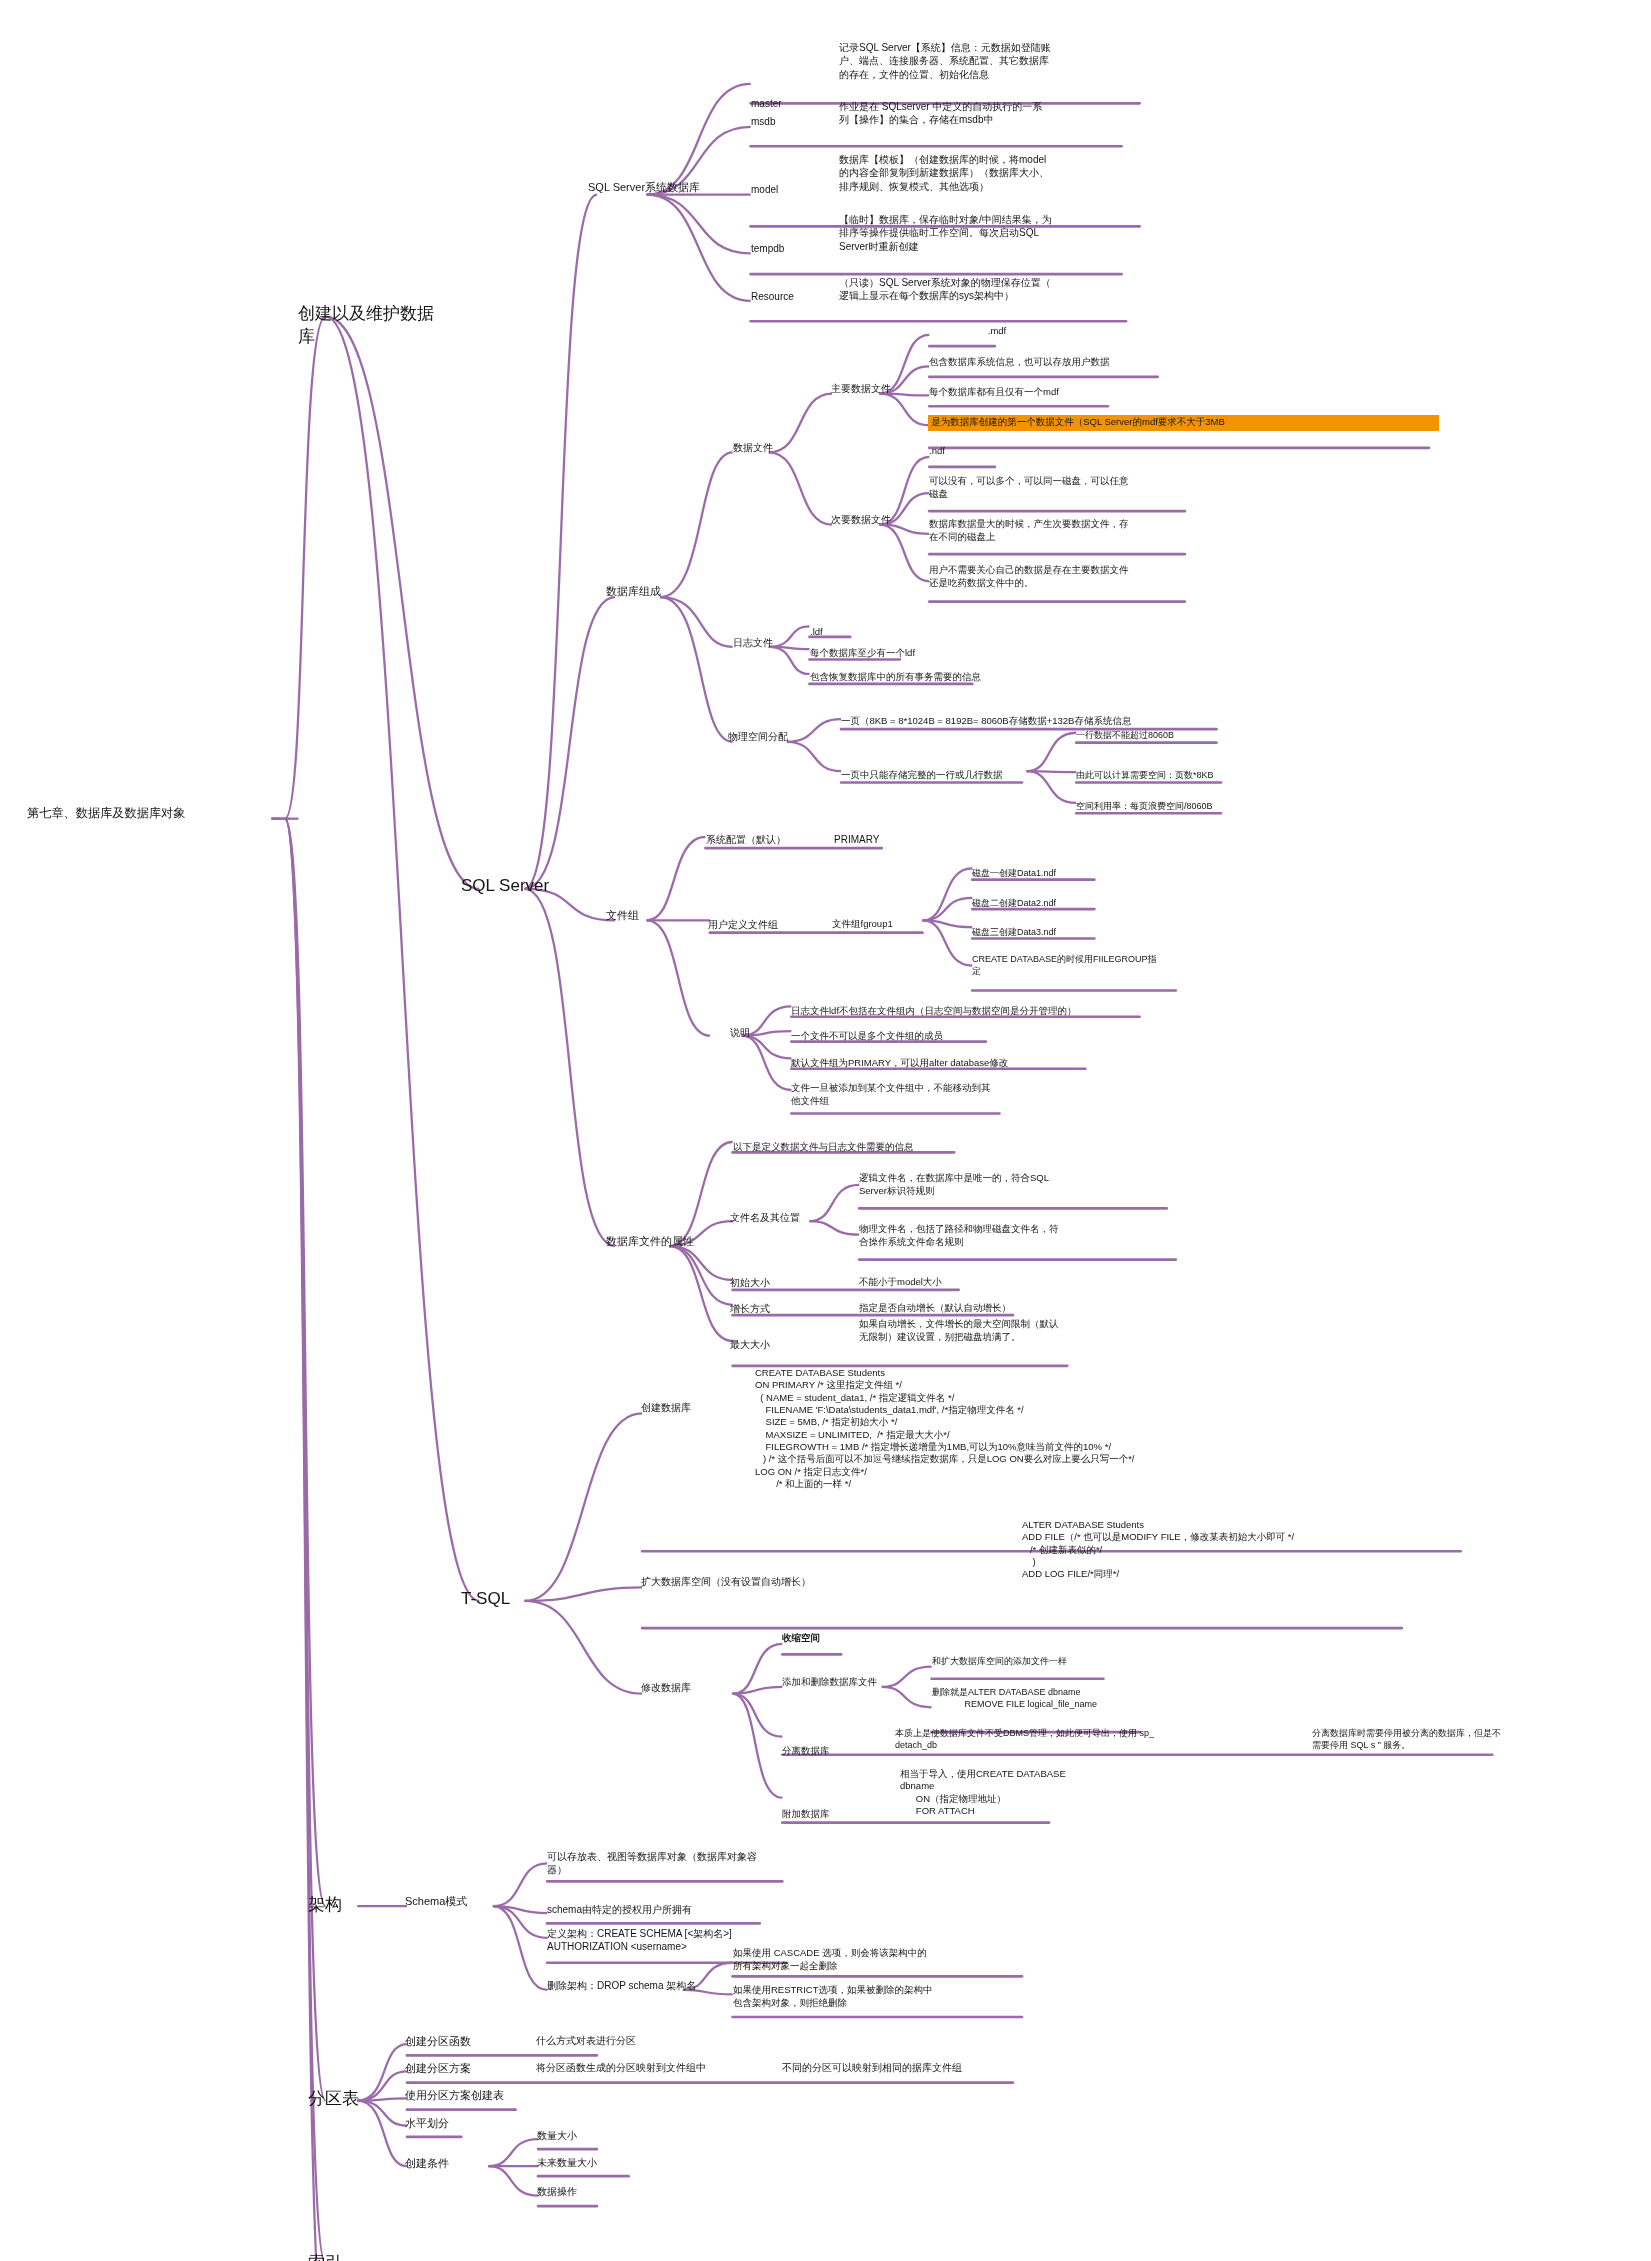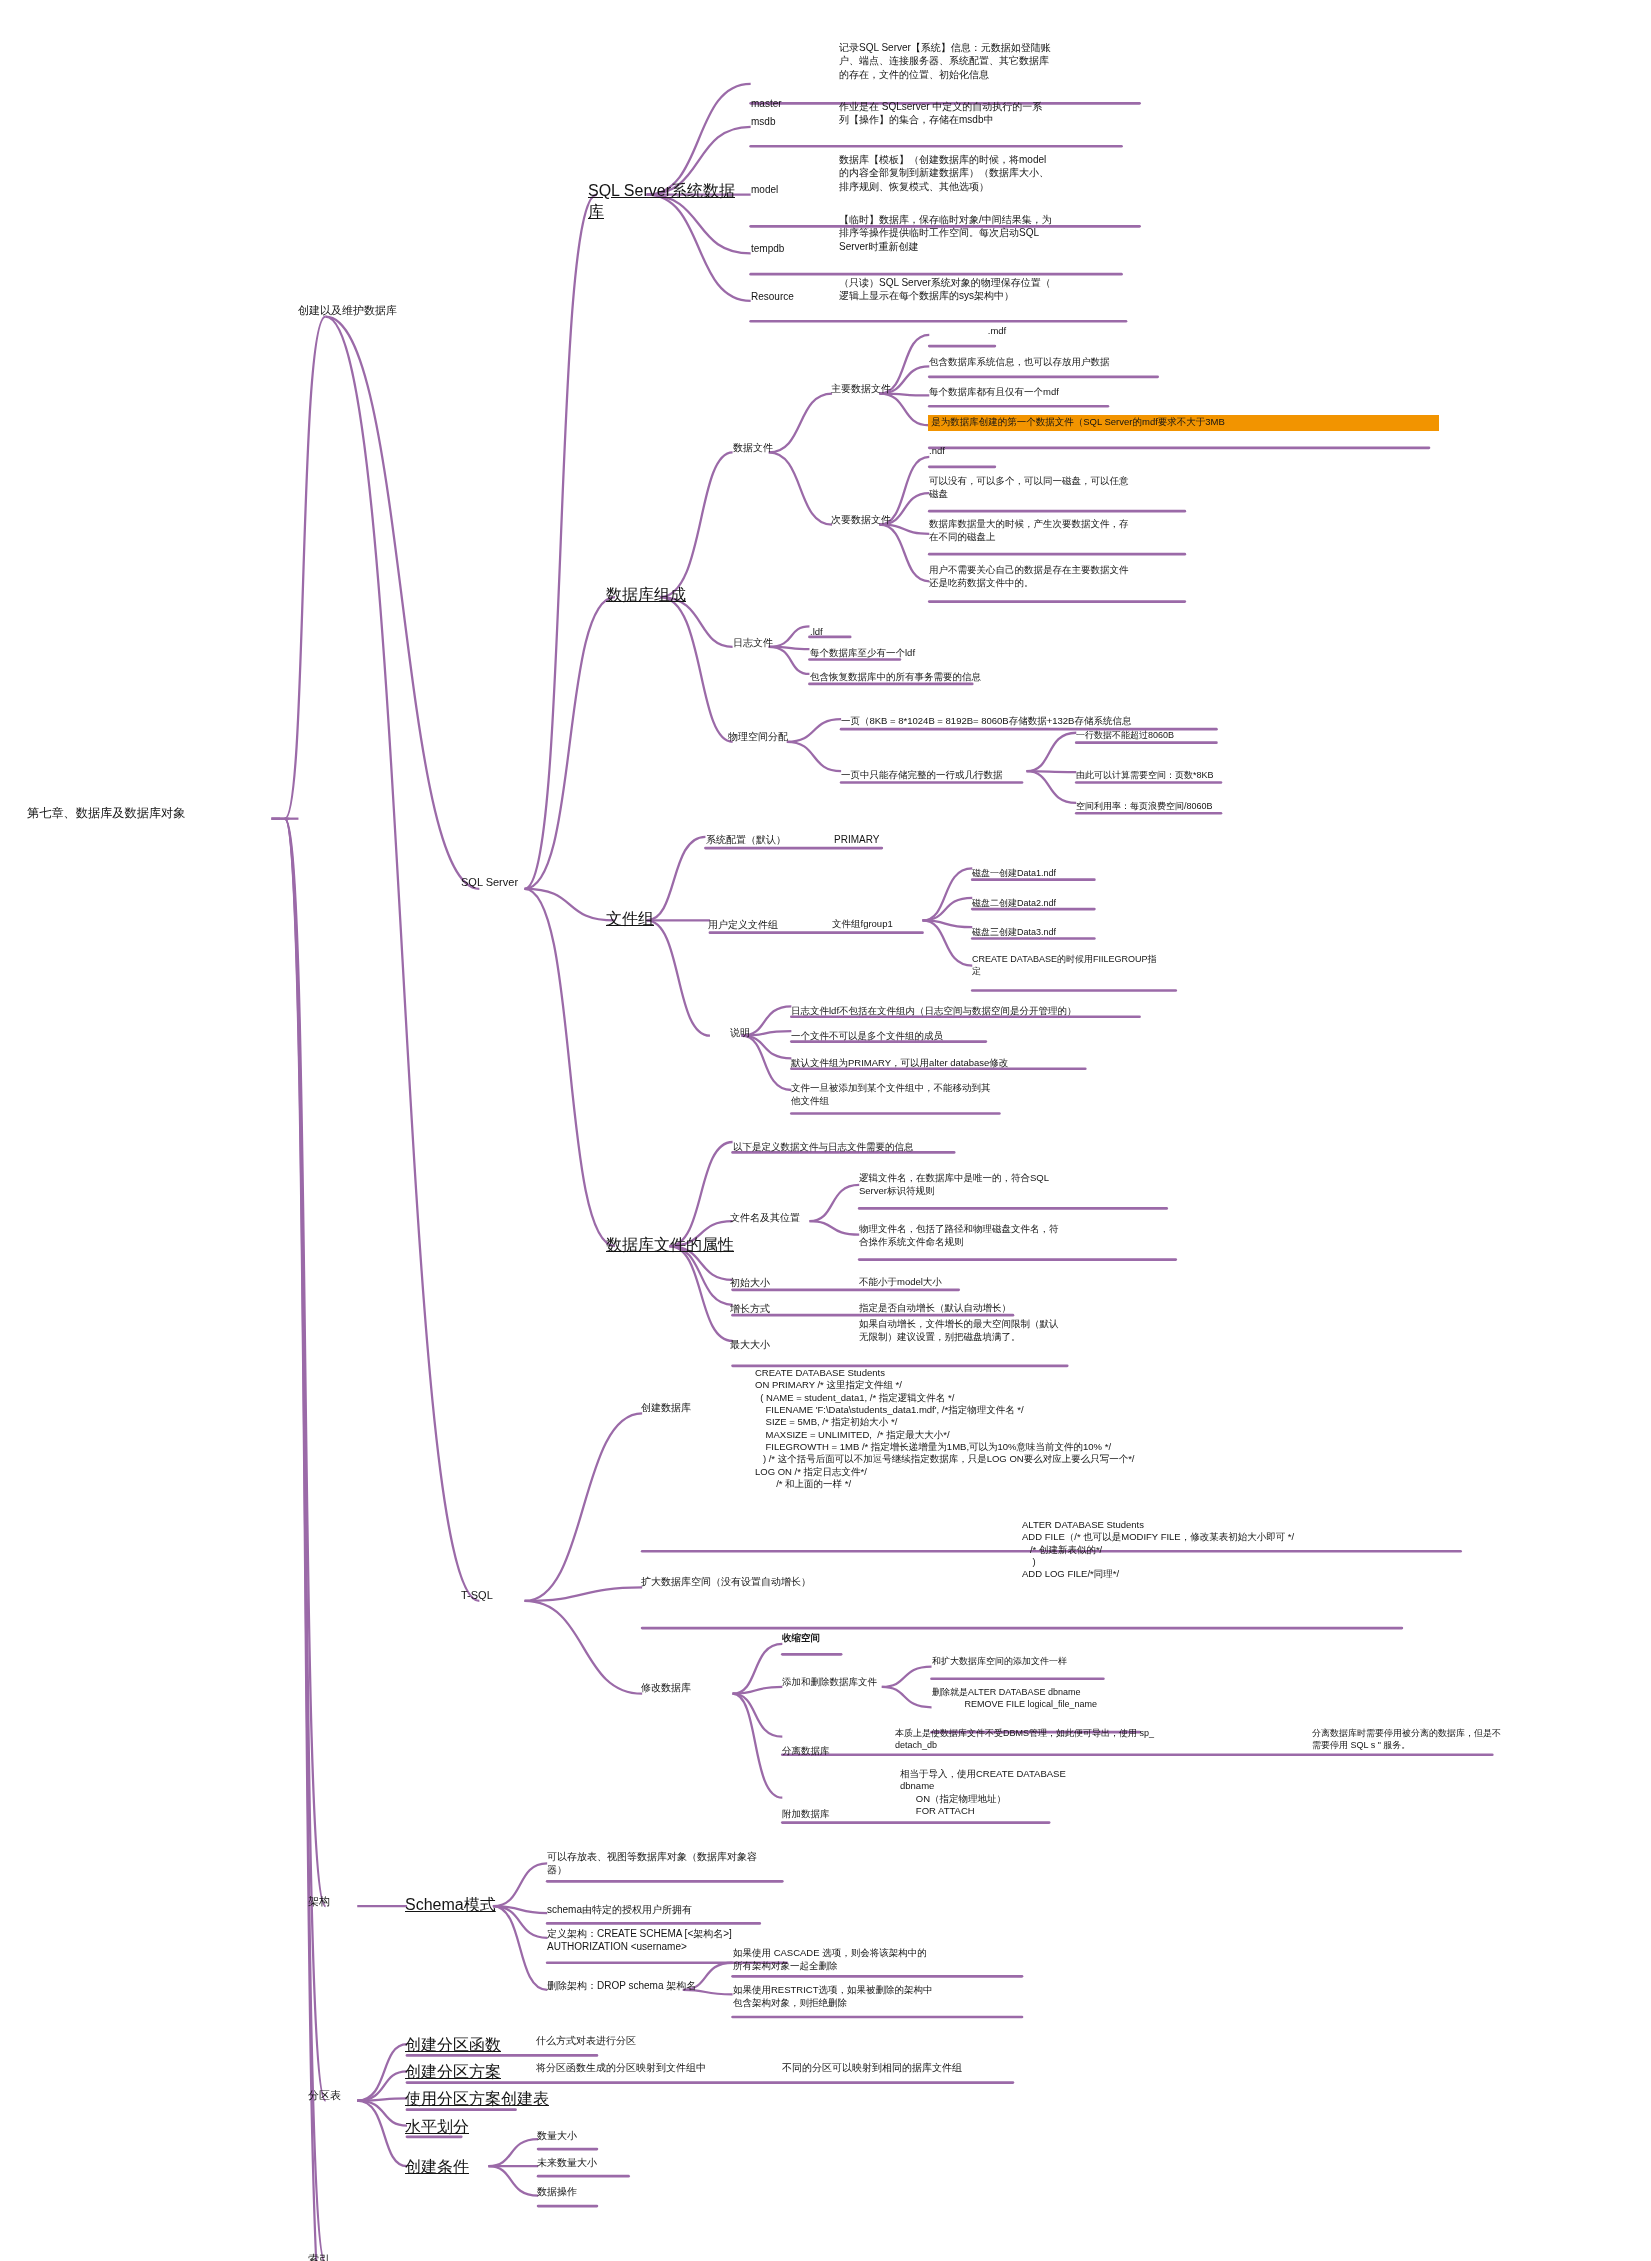--- a/index.html
+++ b/index.html
@@ -2,22 +2,22 @@
 <html style="font-size:7.2px"><head>
 <meta charset="utf-8">
 <style>
   html,body{margin:0;padding:0;background:#fff;}
   body{font-family:"Liberation Sans","DejaVu Sans",sans-serif;color:#111;}
   #canvas{position:relative;width:1651px;height:2407px;background:#fff;overflow:hidden;}
   svg#links{position:absolute;left:0;top:0;width:1651px;height:2407px;pointer-events:none;}
   .node{position:absolute;box-sizing:border-box;line-height:1.34;color:#141414;}
   .node .txt{display:block;white-space:pre-wrap;}
   .lvl-root{font-size:12.2px;}
-  .lvl-1{font-size:11px;}
-  .lvl-2{font-size:16px;text-decoration:underline;}
+  .lvl-1{font-size:17px;}
+  .lvl-2{font-size:11px;}
   .lvl-3{font-size:10px;}
   .lvl-4{font-size:9.5px;}
   .lvl-5{font-size:9px;}
   .code{white-space:pre;font-size:9.5px;line-height:1.30;}
   .hl{background:#F29400;padding:1.4px 3.2px 1.8px 3.2px;display:inline-block;}
 </style>
 </head>
 <body>
 
 <div id="canvas">

